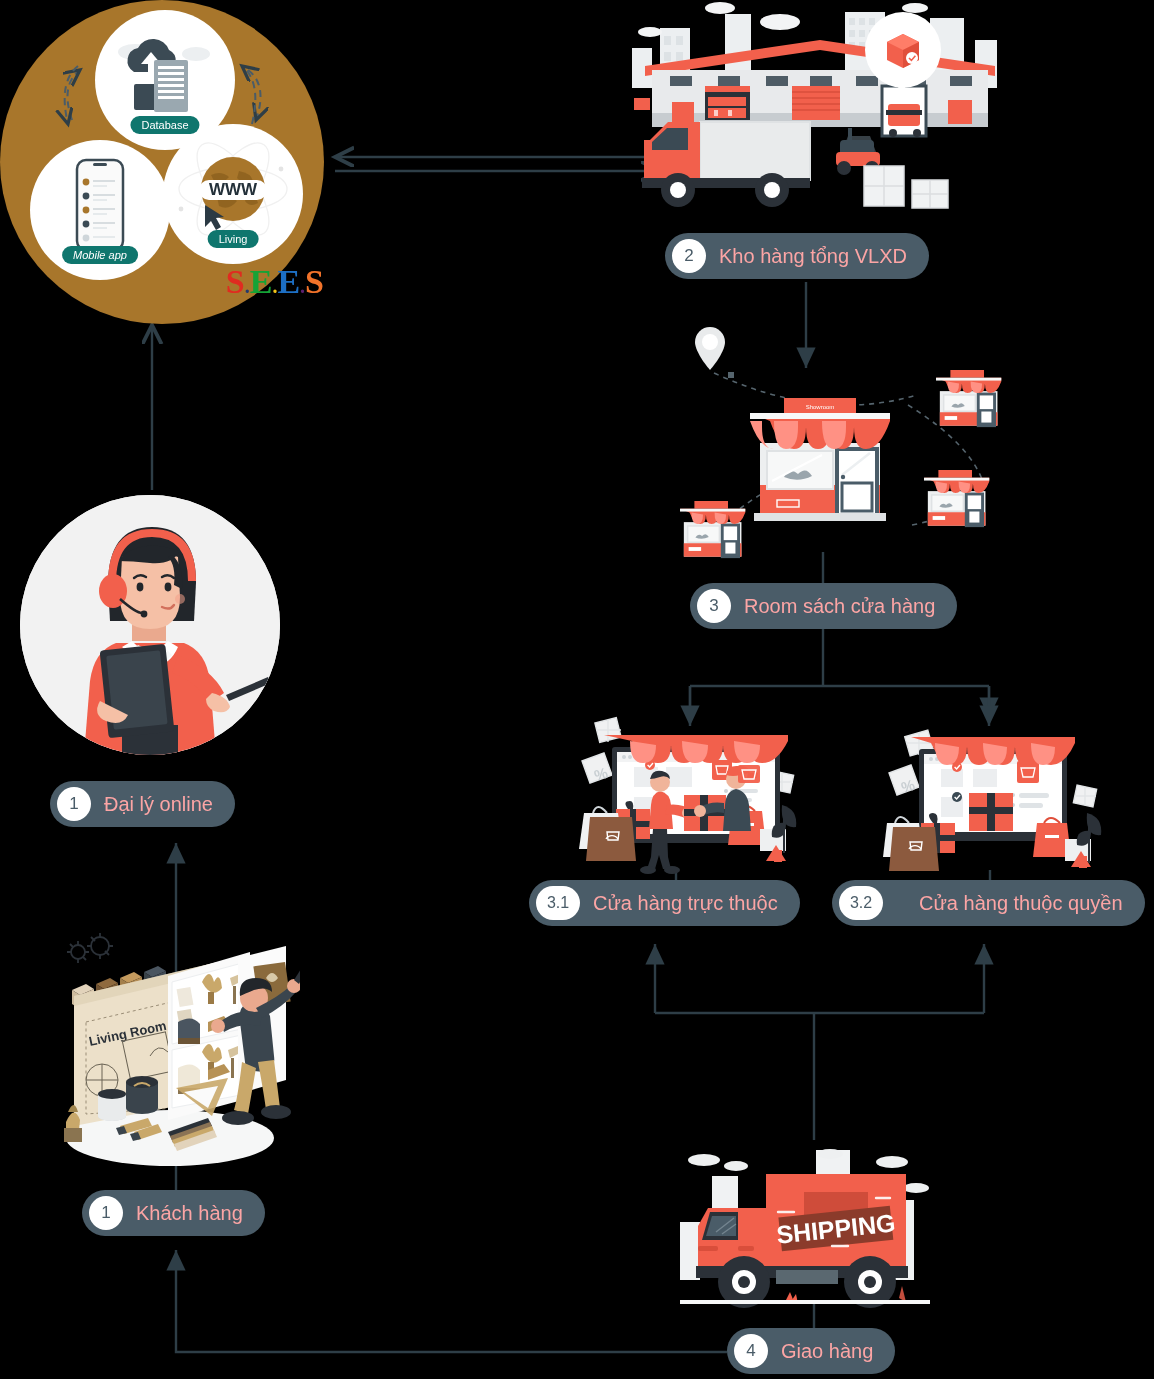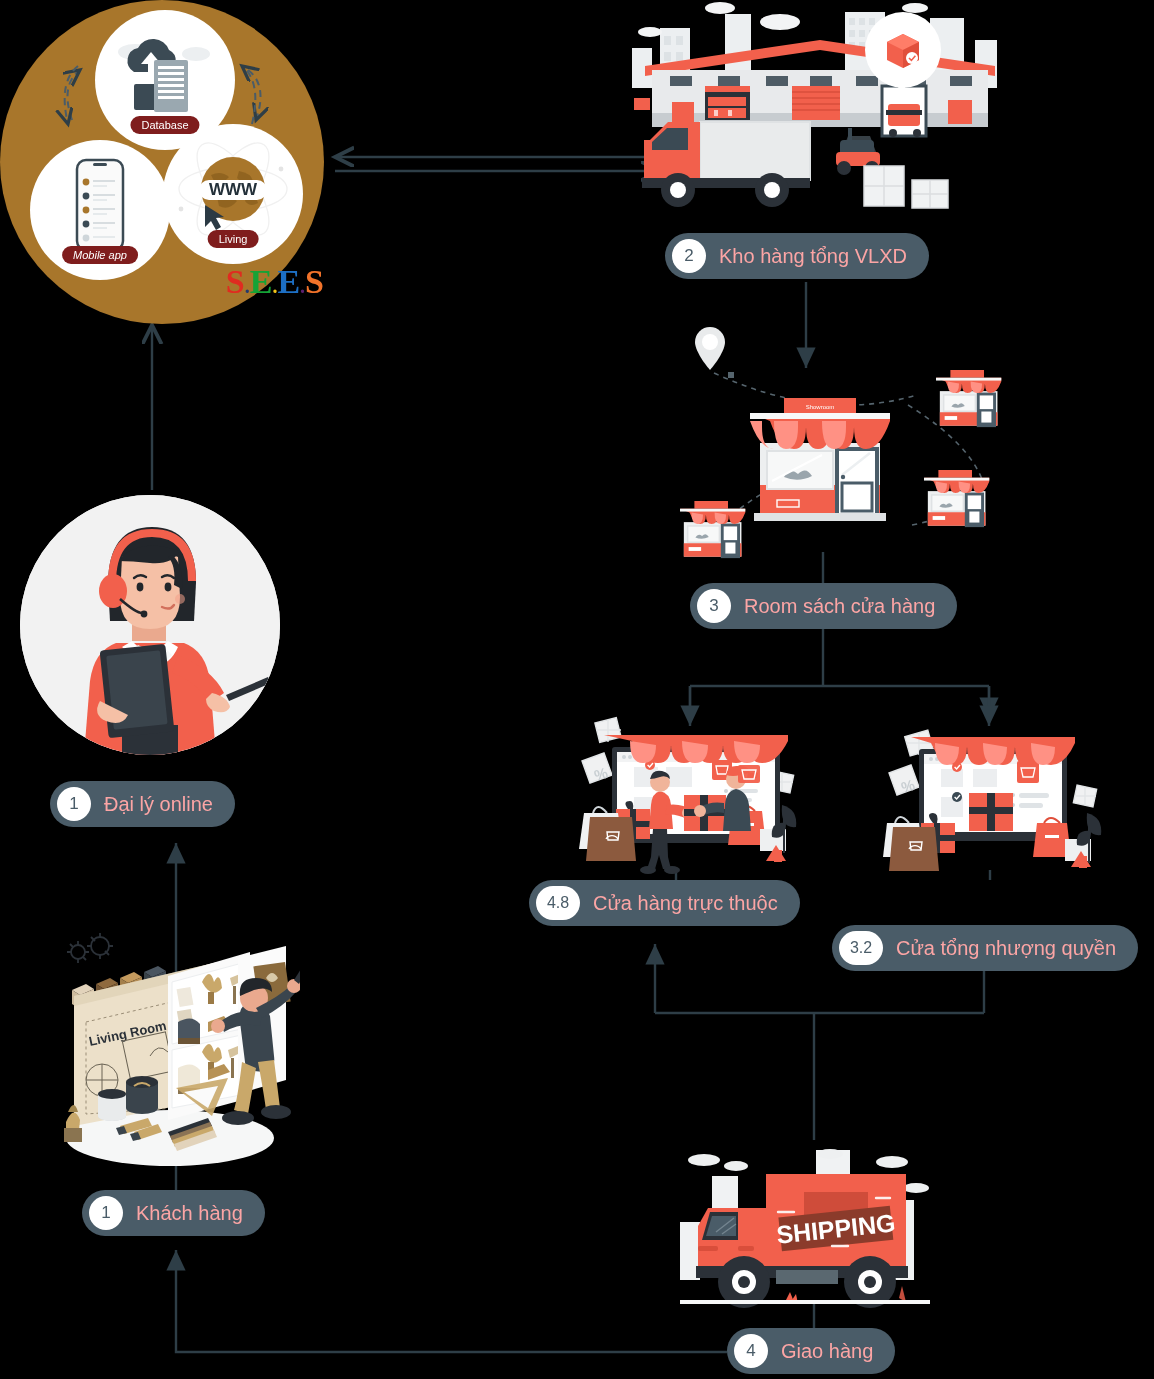--- a/index.html
+++ b/index.html
@@ -14,35 +14,35 @@
         box-sizing:border-box;z-index:40;}
   .pill .num{width:34px;height:34px;border-radius:50%;background:#fff;color:#4a5c68;
         display:flex;align-items:center;justify-content:center;font-size:17px;
         font-weight:500;flex:0 0 auto;}
   .pill .num.wide{width:44px;height:34px;border-radius:20px;font-size:16px;}
   .pill .txt{color:#fca5a5;font-size:20px;margin-left:13px;white-space:nowrap;font-weight:400;}
 
   #pill-2{left:665px;top:233px;}
   #pill-3{left:690px;top:583px;}
   #pill-31{left:529px;top:880px;}
-  #pill-32{left:832px;top:925px;}
+  #pill-32{left:832px;top:880px;gap:23px;}
   #pill-1a{left:50px;top:781px;}
   #pill-1b{left:82px;top:1190px;}
   #pill-4{left:727px;top:1328px;}
 
   
   #sees{position:absolute;left:0;top:0;width:324px;height:324px;border-radius:50%;
         background:#a8762b;z-index:20;}
   .lobe{position:absolute;border-radius:50%;background:#fff;display:flex;
         align-items:center;justify-content:center;}
   #lobe-db{left:95px;top:10px;width:140px;height:140px;}
   #lobe-mob{left:30px;top:140px;width:140px;height:140px;font-style:italic;}
   #lobe-web{left:163px;top:124px;width:140px;height:140px;}
   .lobe-label{position:absolute;bottom:16px;left:50%;transform:translateX(-50%);
-        background:#7f1d1d;color:#fff;font-size:11px;border-radius:9px;
+        background:#0f766e;color:#fff;font-size:11px;border-radius:9px;
         padding:3px 11px;white-space:nowrap;}
   .sees-word{position:absolute;left:0;right:0;bottom:25px;text-align:right;
         font-family:"Liberation Serif","DejaVu Serif",serif;font-weight:700;
         font-size:34px;letter-spacing:0px;line-height:1;}
   .sees-word span.d{font-size:20px;vertical-align:baseline;}
 
   
   .art{position:absolute;z-index:10;}
   #art-warehouse{left:620px;top:0px;width:400px;height:228px;}
   #art-network{left:672px;top:325px;width:340px;height:240px;}
@@ -780,27 +780,27 @@
     <span class="num">2</span>
     <span class="txt">Kho hàng tổng VLXD</span>
   </div>
 
   <div class="pill" id="pill-3">
     <span class="num">3</span>
     <span class="txt">Room sách cửa hàng</span>
   </div>
 
   <div class="pill" id="pill-31">
-    <span class="num wide">4.8</span>
+    <span class="num wide">3.1</span>
     <span class="txt">Cửa hàng trực thuộc</span>
   </div>
 
   <div class="pill" id="pill-32">
     <span class="num wide">3.2</span>
-    <span class="txt">Cửa tổng nhượng quyền</span>
+    <span class="txt">Cửa hàng thuộc quyền</span>
   </div>
 
   <div class="pill" id="pill-1a">
     <span class="num">1</span>
     <span class="txt">Đại lý online</span>
   </div>
 
   <div class="pill" id="pill-1b">
     <span class="num">1</span>
     <span class="txt">Khách hàng</span>

